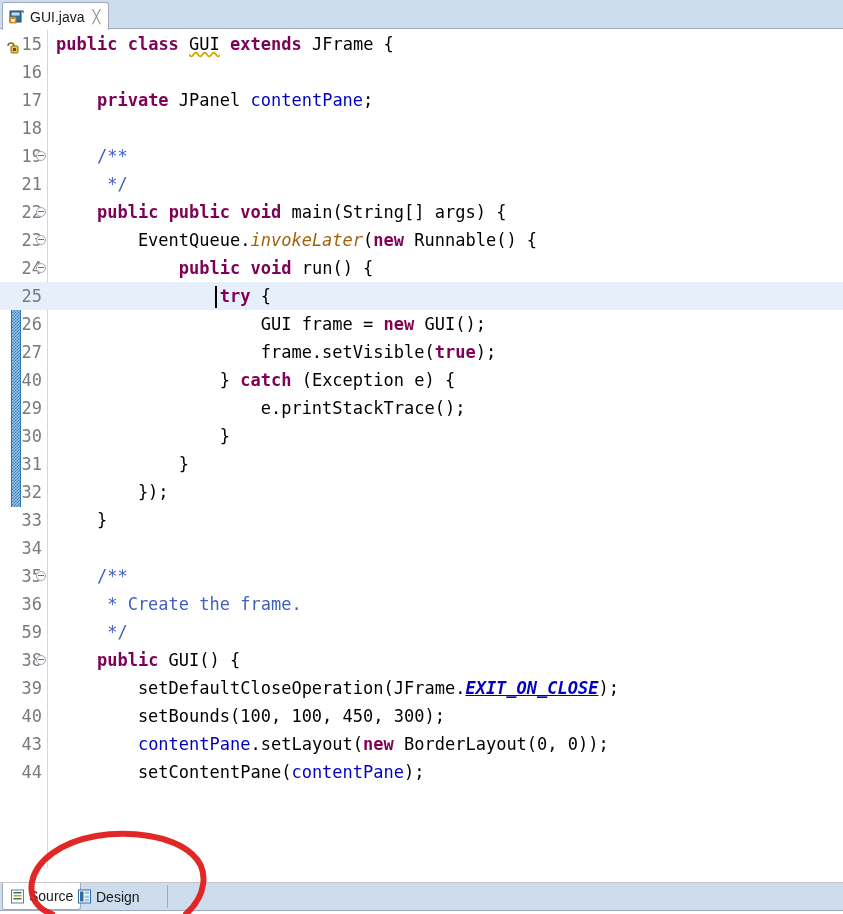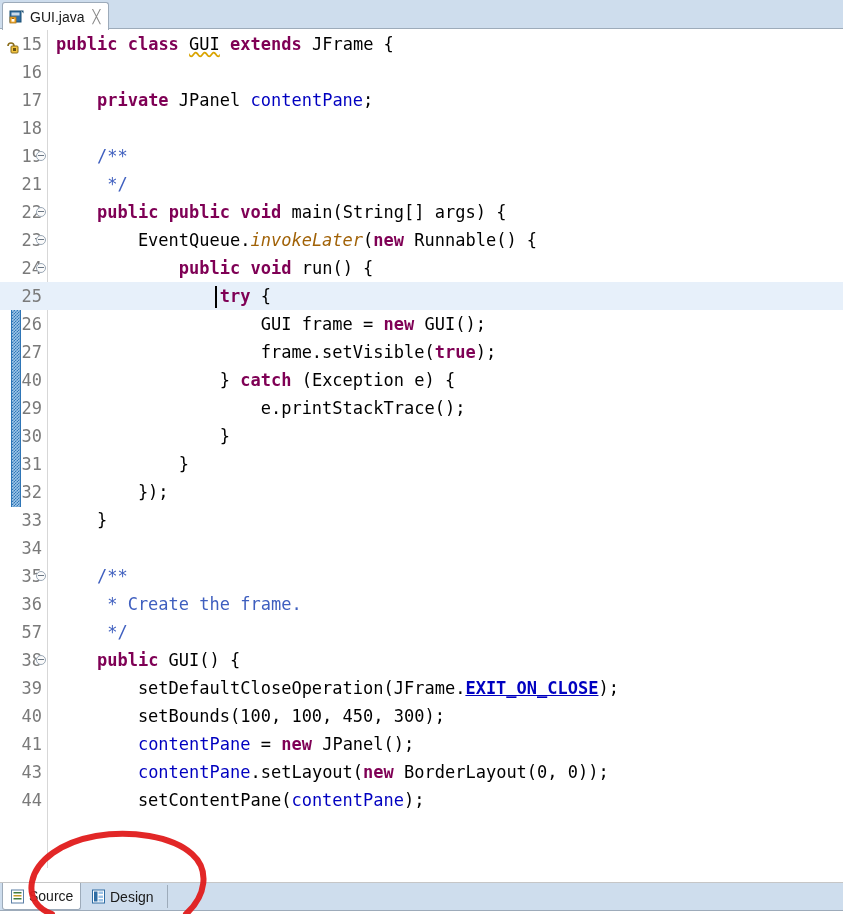--- a/index.html
+++ b/index.html
@@ -139,21 +139,21 @@
     position: absolute;
     left: 56px; top: 0;
     white-space: pre;
     color: #000000;
   }
 
   
   .kw   { color: #7f0055; font-weight: bold; }
   .cmt  { color: #3f5fbf; }
   .fld  { color: #0000c0; }
-  .sfld { color: #0000c0; font-weight: bold; text-decoration: underline; }
+  .sfld { color: #0000c0; font-weight: bold; font-style: italic; text-decoration: underline; }
   .mth  { color: #a16207; font-style: italic; }
   .warn { text-decoration: underline wavy #d9a300; text-decoration-skip-ink: none; }
 
   
   .caret {
     position: absolute;
     left: 215px; top: 4px;
     width: 2px; height: 22px;
     background: #000000;
   }
@@ -256,43 +256,42 @@
         <div class="line"><span class="lnum">27</span><span class="code"><span>                    frame.setVisible(</span><span class="kw">true</span><span>);</span></span></div>
         <div class="line"><span class="lnum">40</span><span class="code"><span>                } </span><span class="kw">catch</span><span> (Exception e) {</span></span></div>
         <div class="line"><span class="lnum">29</span><span class="code"><span>                    e.printStackTrace();</span></span></div>
         <div class="line"><span class="lnum">30</span><span class="code"><span>                }</span></span></div>
         <div class="line"><span class="lnum">31</span><span class="code"><span>            }</span></span></div>
         <div class="line"><span class="lnum">32</span><span class="code"><span>        });</span></span></div>
         <div class="line"><span class="lnum">33</span><span class="code"><span>    }</span></span></div>
         <div class="line"><span class="lnum">34</span><span class="code"></span></div>
         <div class="line"><span class="lnum">35</span><span class="fold"></span><span class="code"><span class="cmt">    /**</span></span></div>
         <div class="line"><span class="lnum">36</span><span class="code"><span class="cmt">     * Create the frame.</span></span></div>
-        <div class="line"><span class="lnum">57</span><span class="code"><span class="cmt">     */</span></span></div>
+        <div class="line"><span class="lnum">59</span><span class="code"><span class="cmt">     */</span></span></div>
         <div class="line"><span class="lnum">38</span><span class="fold"></span><span class="code"><span>    </span><span class="kw">public</span><span> GUI() {</span></span></div>
         <div class="line"><span class="lnum">39</span><span class="code"><span>        setDefaultCloseOperation(JFrame.</span><span class="sfld">EXIT_ON_CLOSE</span><span>);</span></span></div>
         <div class="line"><span class="lnum">40</span><span class="code"><span>        setBounds(100, 100, 450, 300);</span></span></div>
-        <div class="line"><span class="lnum">41</span><span class="code"><span>        </span><span class="fld">contentPane</span><span> = </span><span class="kw">new</span><span> JPanel();</span></span></div>
         <div class="line"><span class="lnum">43</span><span class="code"><span>        </span><span class="fld">contentPane</span><span>.setLayout(</span><span class="kw">new</span><span> BorderLayout(0, 0));</span></span></div>
         <div class="line"><span class="lnum">44</span><span class="code"><span>        setContentPane(</span><span class="fld">contentPane</span><span>);</span></span></div>
       </div>
   </div>
 
   <div class="bottom-bar">
     <div class="bottom-sep"></div>
     <div class="bottom-tabs" id="bottom-tabs">
         <div class="btab active" style="left: 2px;">
           <span style="width: 15px; height: 15px; display: inline-block;"><svg width="15" height="15" viewBox="0 0 15 15">
               <rect x="1.5" y="1" width="12" height="13" fill="#fff" stroke="#5b7fa6" stroke-width="1"></rect>
               <rect x="3.5" y="3" width="8" height="1.5" fill="#3f7a3f"></rect>
               <rect x="3.5" y="6" width="8" height="1.5" fill="#c49a2a"></rect>
               <rect x="3.5" y="9" width="8" height="1.5" fill="#3f7a3f"></rect>
             </svg></span>
           <span>Source</span>
         </div>
-        <div class="btab" style="left: 84px;">
+        <div class="btab" style="left: 70px;">
           <span style="width: 15px; height: 15px; display: inline-block;"><svg width="15" height="15" viewBox="0 0 15 15">
               <rect x="1.5" y="1" width="12" height="13" fill="#fff" stroke="#2e6da4" stroke-width="1"></rect>
               <rect x="3" y="2.5" width="3.5" height="10" fill="#2e6da4"></rect>
               <rect x="7.5" y="2.5" width="4.5" height="2.5" fill="#9dc3e6"></rect>
               <rect x="7.5" y="6.5" width="4.5" height="2.5" fill="#9dc3e6"></rect>
               <rect x="7.5" y="10" width="4.5" height="2.5" fill="#9dc3e6"></rect>
             </svg></span>
           <span>Design</span>
         </div>
         <div class="btab-sep" style="left: 166.8px;"></div>

